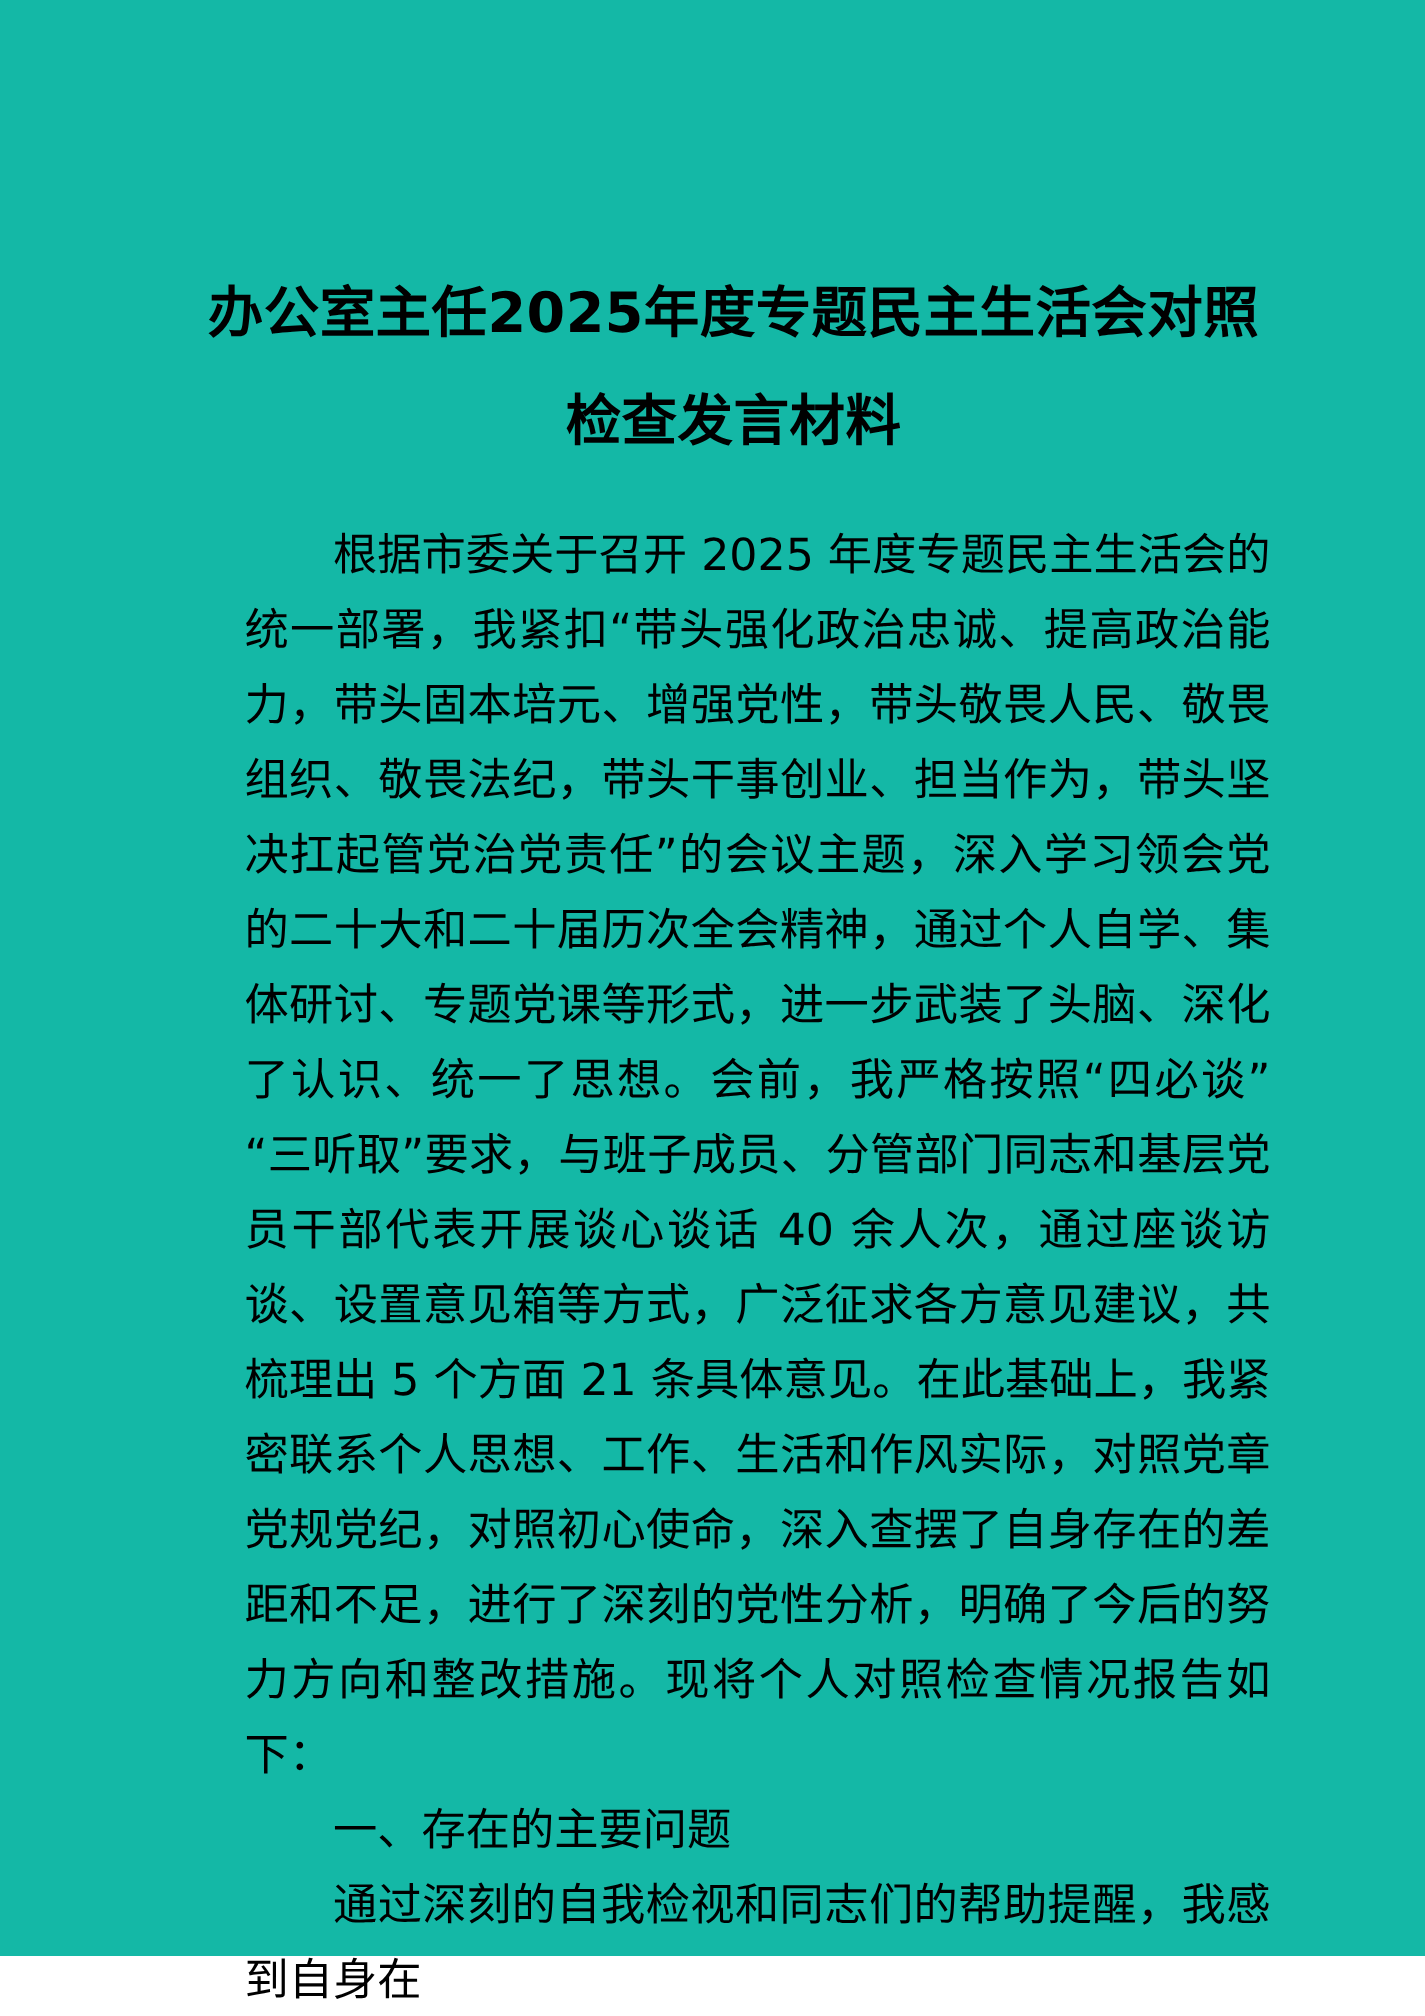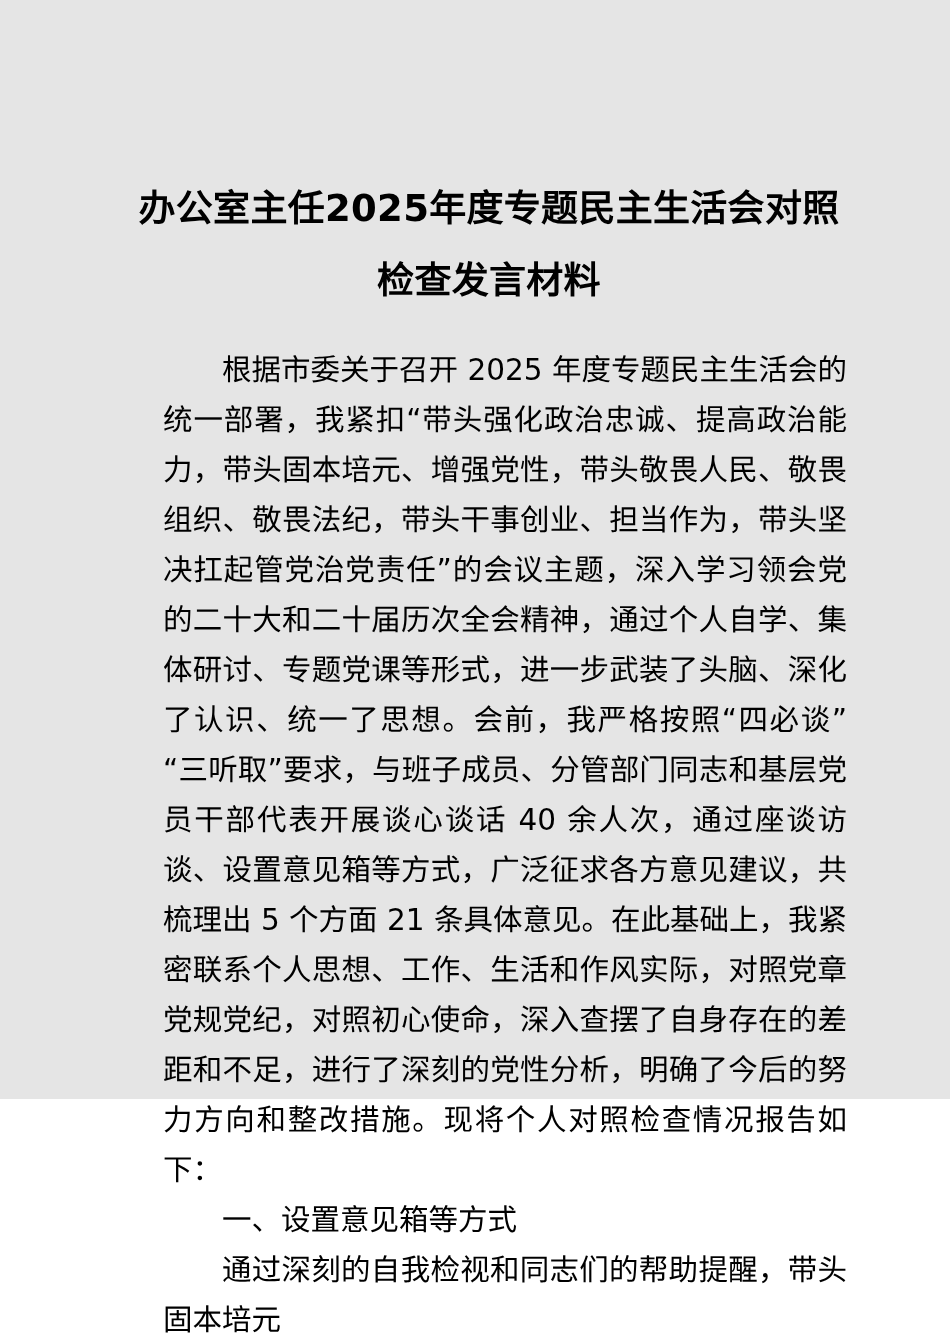--- a/index.html
+++ b/index.html
@@ -13,22 +13,22 @@
     height: 1344px;
     overflow: hidden;
     font-family: "DejaVu Sans", "Liberation Sans", sans-serif;
     color: #000000;
     -webkit-font-smoothing: antialiased;
   }
 
   .page {
     position: relative;
     width: 950px;
-    height: 1099px;
-    background: #e5e5e5;
+    height: 1304px;
+    background: #14b8a6;
     box-sizing: border-box;
     padding: 0;
   }
 
   .content {
     position: absolute;
     left: 131px;
     top: 0;
     width: 716px;
   }
@@ -87,19 +87,19 @@
     <div class="title-spacer"></div>
 
     <h1 class="doc-title">
       <span>办公室主任2025年度专题民主生活会对照</span><span>检查发言材料</span>
     </h1>
 
     <div class="body-block">
 
       <p class="para">根据市委关于召开 2025 年度专题民主生活会的统一部署，我紧扣“带头强化政治忠诚、提高政治能力，带头固本培元、增强党性，带头敬畏人民、敬畏组织、敬畏法纪，带头干事创业、担当作为，带头坚决扛起管党治党责任”的会议主题，深入学习领会党的二十大和二十届历次全会精神，通过个人自学、集体研讨、专题党课等形式，进一步武装了头脑、深化了认识、统一了思想。会前，我严格按照“四必谈”“三听取”要求，与班子成员、分管部门同志和基层党员干部代表开展谈心谈话 40 余人次，通过座谈访谈、设置意见箱等方式，广泛征求各方意见建议，共梳理出 5 个方面 21 条具体意见。在此基础上，我紧密联系个人思想、工作、生活和作风实际，对照党章党规党纪，对照初心使命，深入查摆了自身存在的差距和不足，进行了深刻的党性分析，明确了今后的努力方向和整改措施。现将个人对照检查情况报告如下：</p>
 
-      <p class="heading-para">一、设置意见箱等方式</p>
+      <p class="heading-para">一、存在的主要问题</p>
 
-      <p class="para">通过深刻的自我检视和同志们的帮助提醒，带头固本培元</p>
+      <p class="para">通过深刻的自我检视和同志们的帮助提醒，我感到自身在</p>
 
     </div>
   </div>
 </div>
 
 </body></html>

